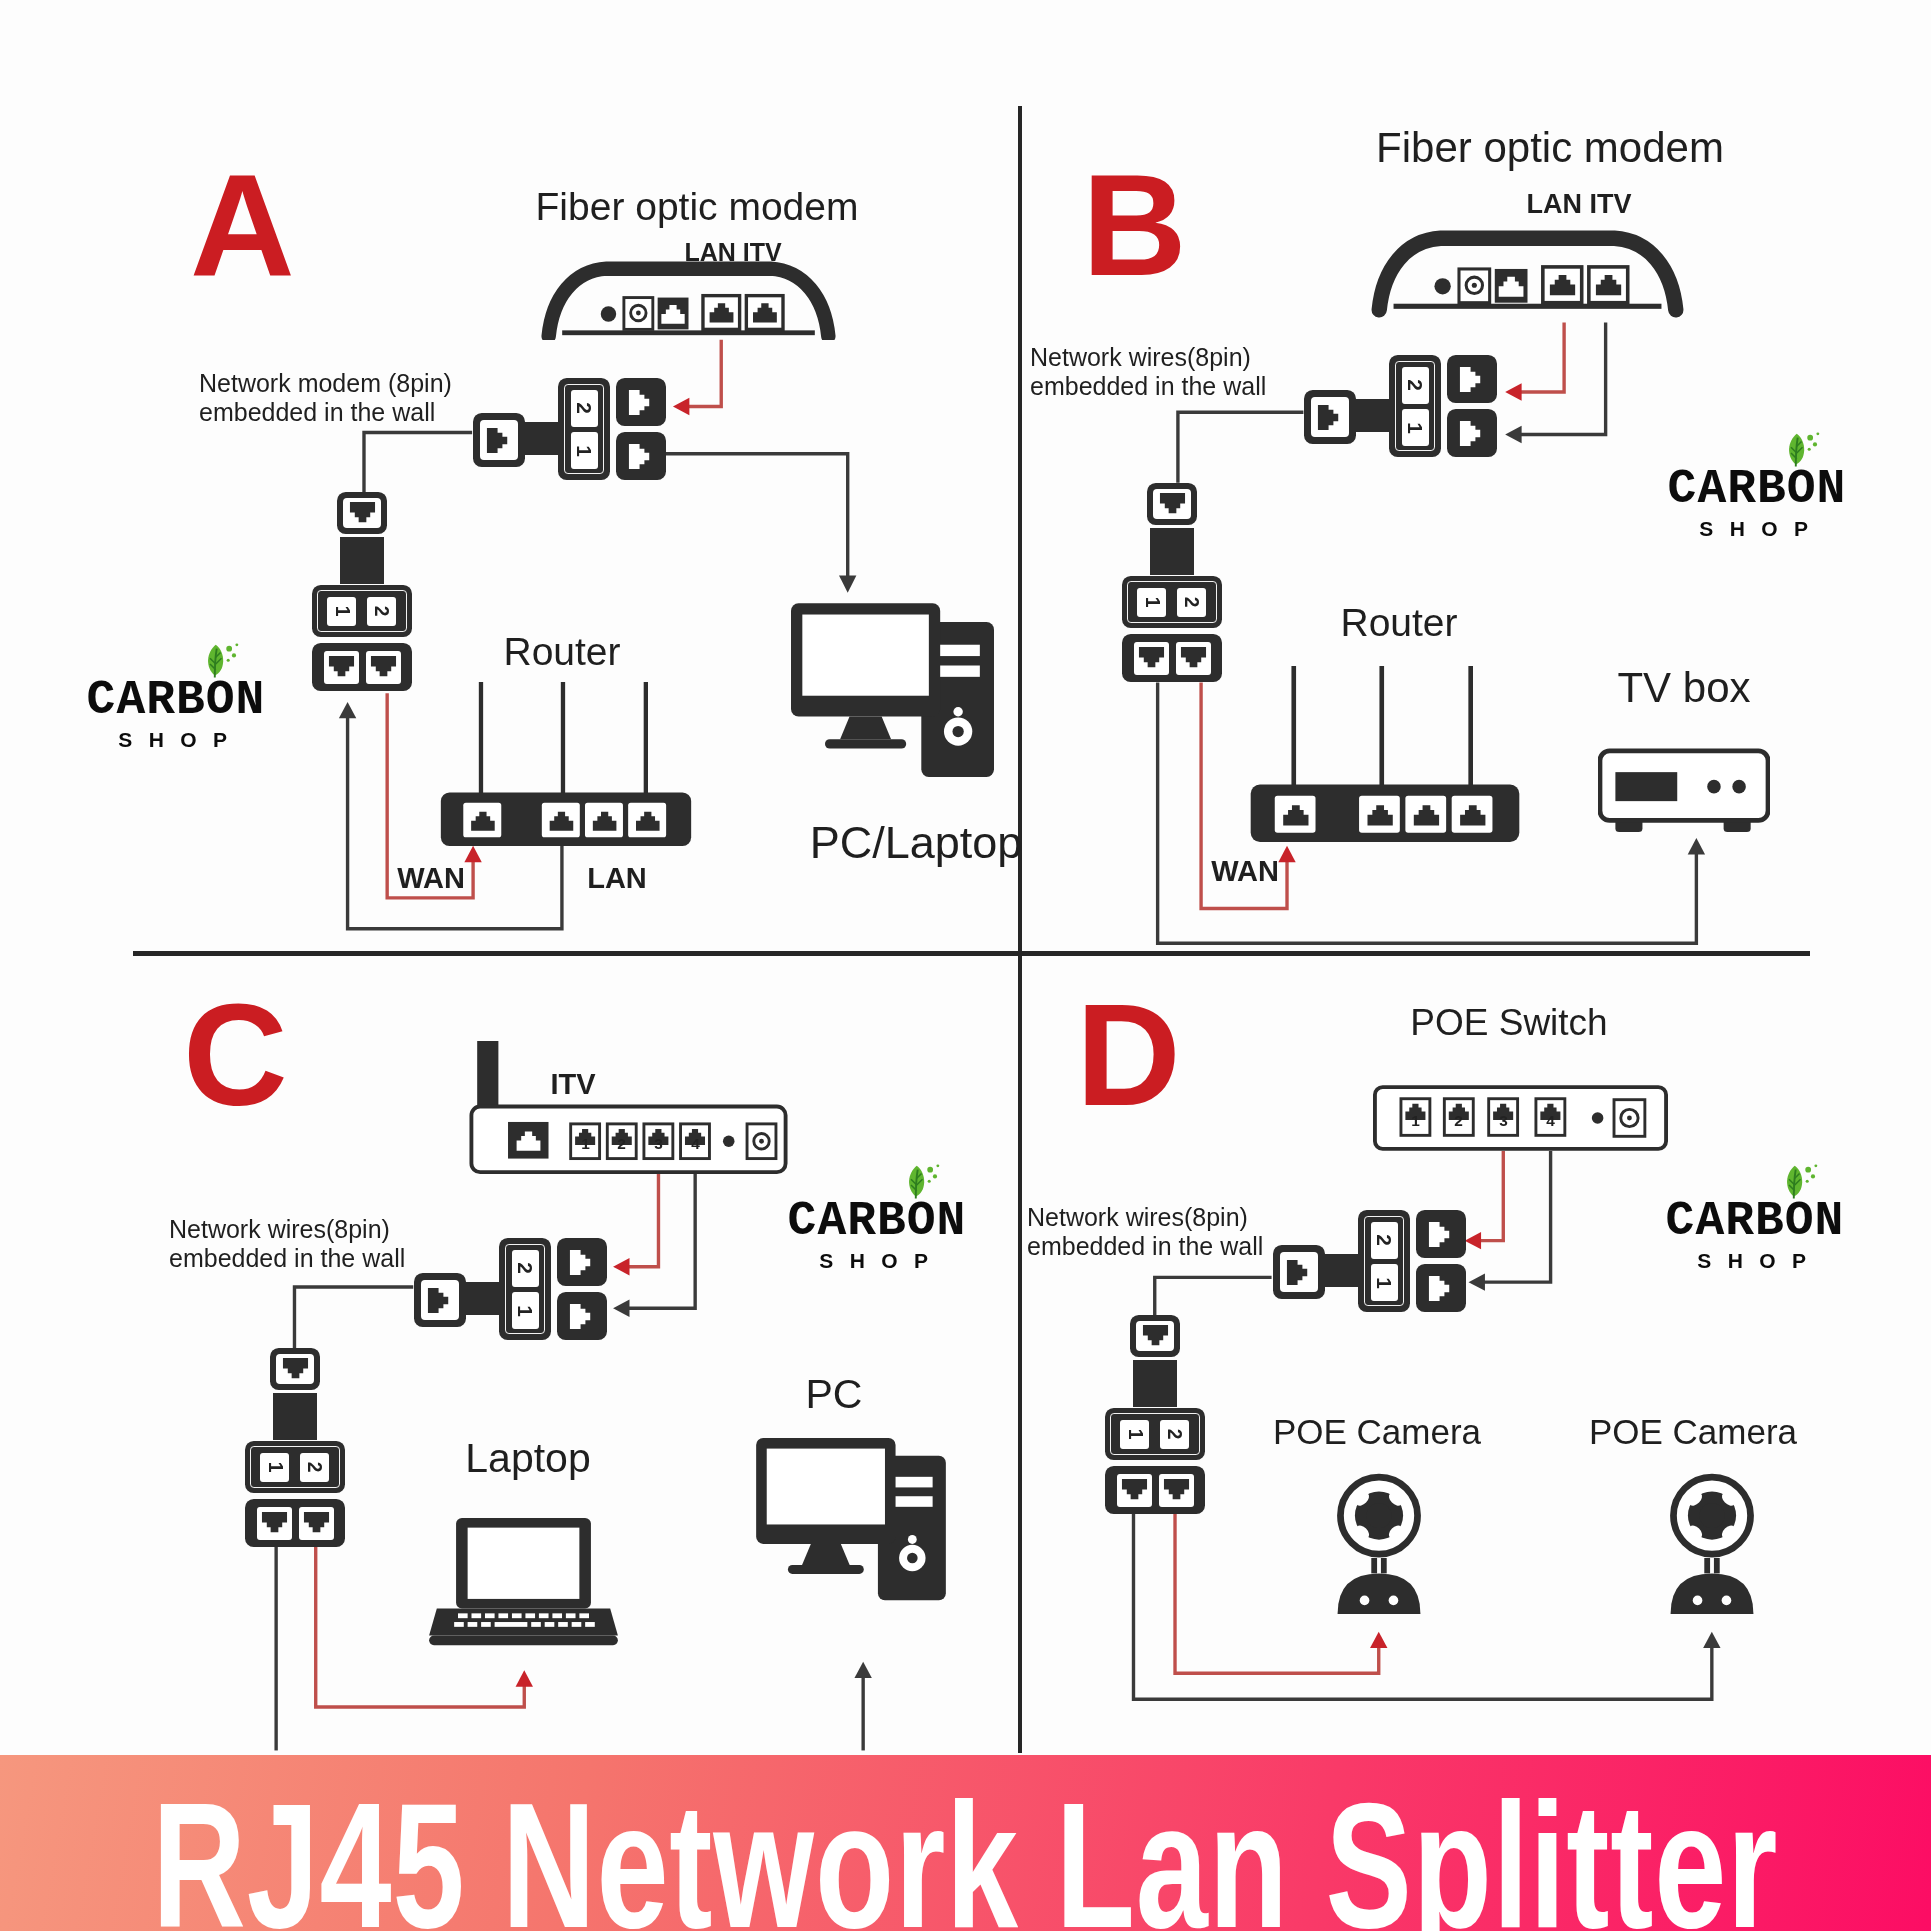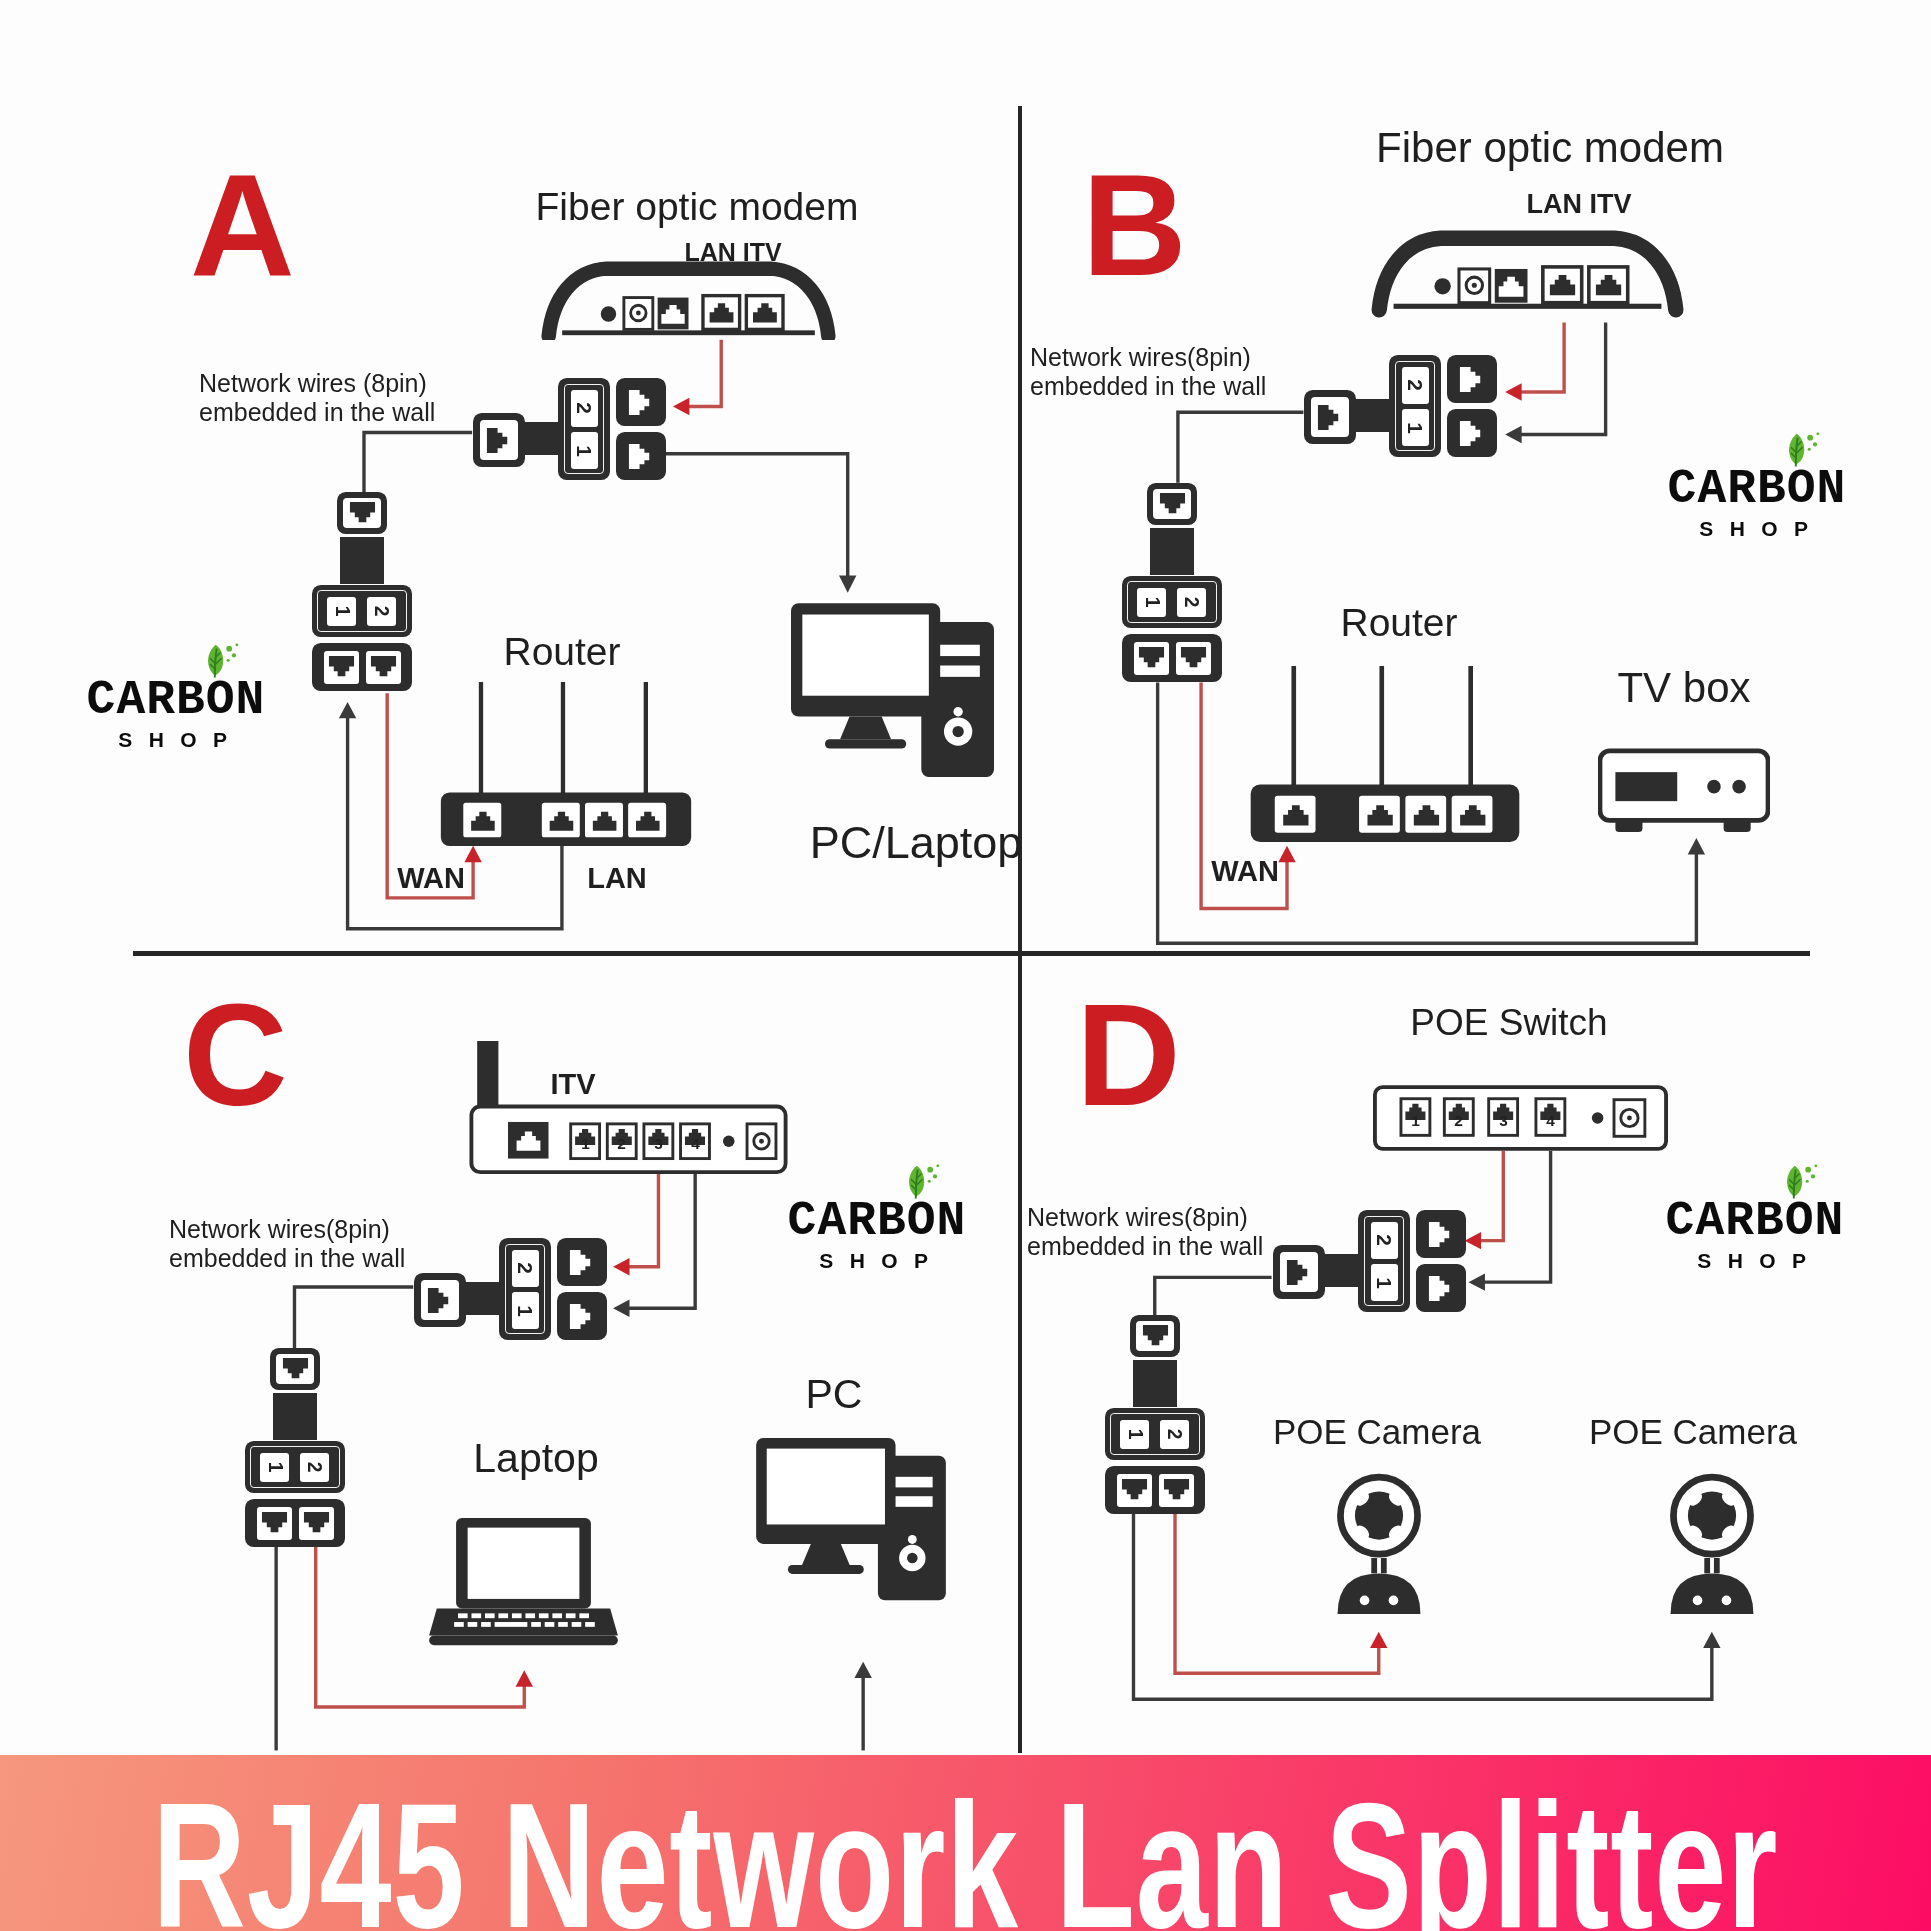--- a/index.html
+++ b/index.html
@@ -156,21 +156,21 @@
         </div>
       <div class="sp-port" style="top:54px;">
           <svg width="29" height="29" viewBox="0 0 30 30">
             <use href="#rjr" fill="#fff"></use>
           </svg>
         </div>
     </div>
   </div>
 
   <div class="lbl wall-note" style="left:199px;top:369px;">
-    <div>Network wires (8pin)</div>
+    <div>Network modem (8pin)</div>
     <div>embedded in the wall</div>
   </div>
 
   <div class="spv" style="left:312px;top:492px;">
     <div class="spv-jack">
         <div class="inner">
           <svg width="29" height="27" viewBox="0 0 30 28">
             <use href="#rjd" fill="#2d2d2d"></use>
           </svg>
         </div>
@@ -473,21 +473,21 @@
             <path d="M13,38 C13,24 14,14 15,8" stroke="#2e7d1f" stroke-width="2" fill="none"></path>
             <path d="M14,30 L8,24 M14,24 L8,18 M14,24 L20,18 M14,17 L19,12" stroke="#2e7d1f" stroke-width="1.6" fill="none"></path>
             <circle cx="28" cy="8" r="3" fill="#5fb52f"></circle>
             <circle cx="33" cy="15" r="2.2" fill="#5fb52f"></circle>
             <circle cx="27" cy="20" r="1.6" fill="#5fb52f"></circle>
             <circle cx="36" cy="4" r="1.5" fill="#5fb52f"></circle>
           </svg></span><span>N</span></div>
     <div class="logo-shop">SHOP</div>
   </div>
 
-  <div class="lbl ctr" style="left:528px;top:1435px;font-size:41px;margin-left:8px;">Laptop</div>
+  <div class="lbl ctr" style="left:528px;top:1435px;font-size:41px;">Laptop</div>
   <svg class="abs" style="left:429px;top:1518px;" width="189" height="131" viewBox="0 0 196 136">
     <rect x="28" y="0" width="140" height="94" rx="6" fill="#2d2d2d"></rect>
     <rect x="40" y="10" width="116" height="74" fill="#fff"></rect>
     <polygon points="8,94 188,94 196,122 0,122" fill="#2d2d2d"></polygon>
     <g fill="#fff">
       <rect x="30" y="99" width="10" height="5"></rect>
         <rect x="44" y="99" width="10" height="5"></rect>
         <rect x="58" y="99" width="10" height="5"></rect>
         <rect x="72" y="99" width="10" height="5"></rect>
         <rect x="86" y="99" width="10" height="5"></rect>

